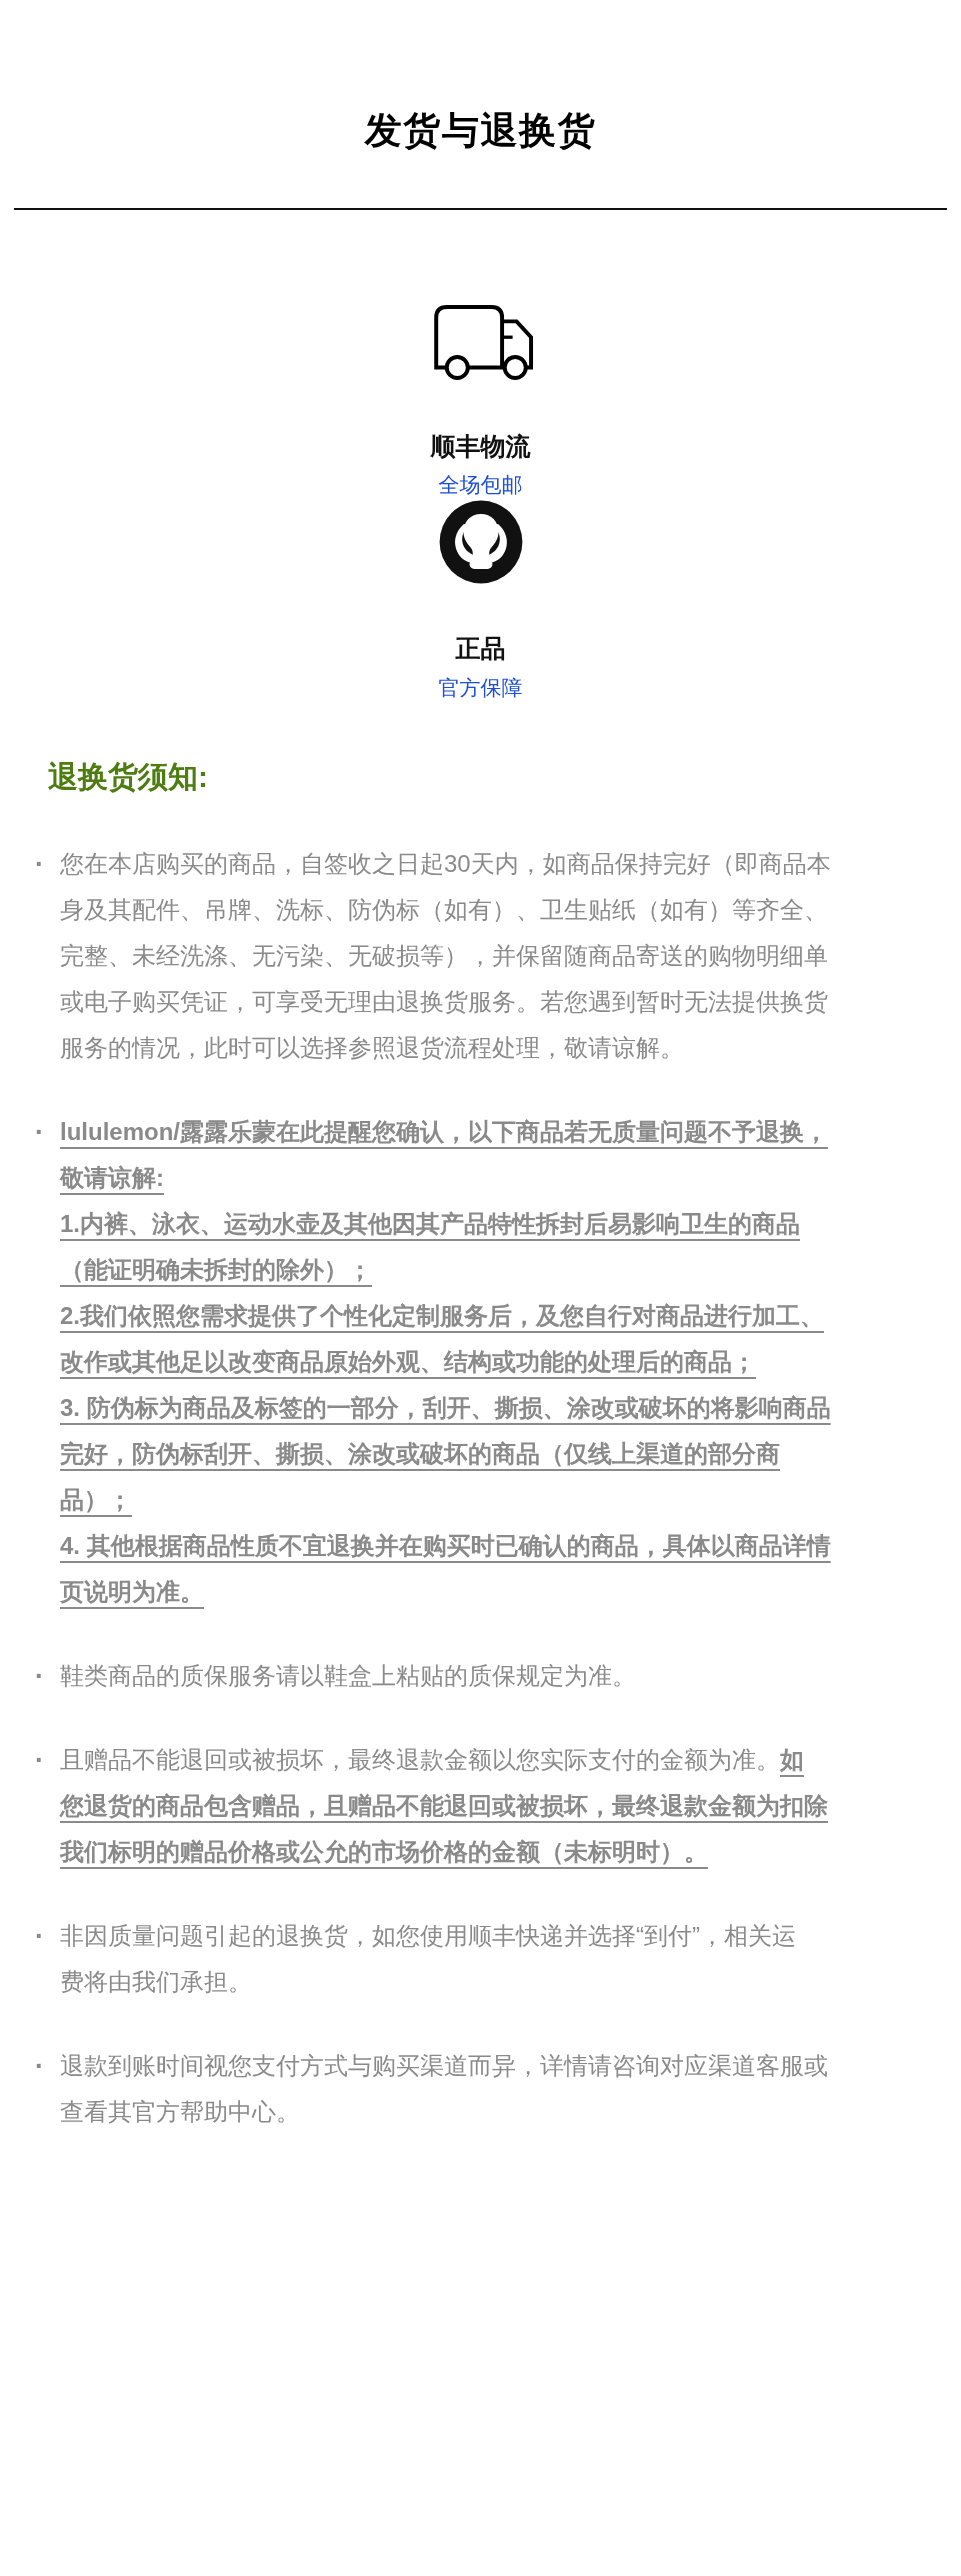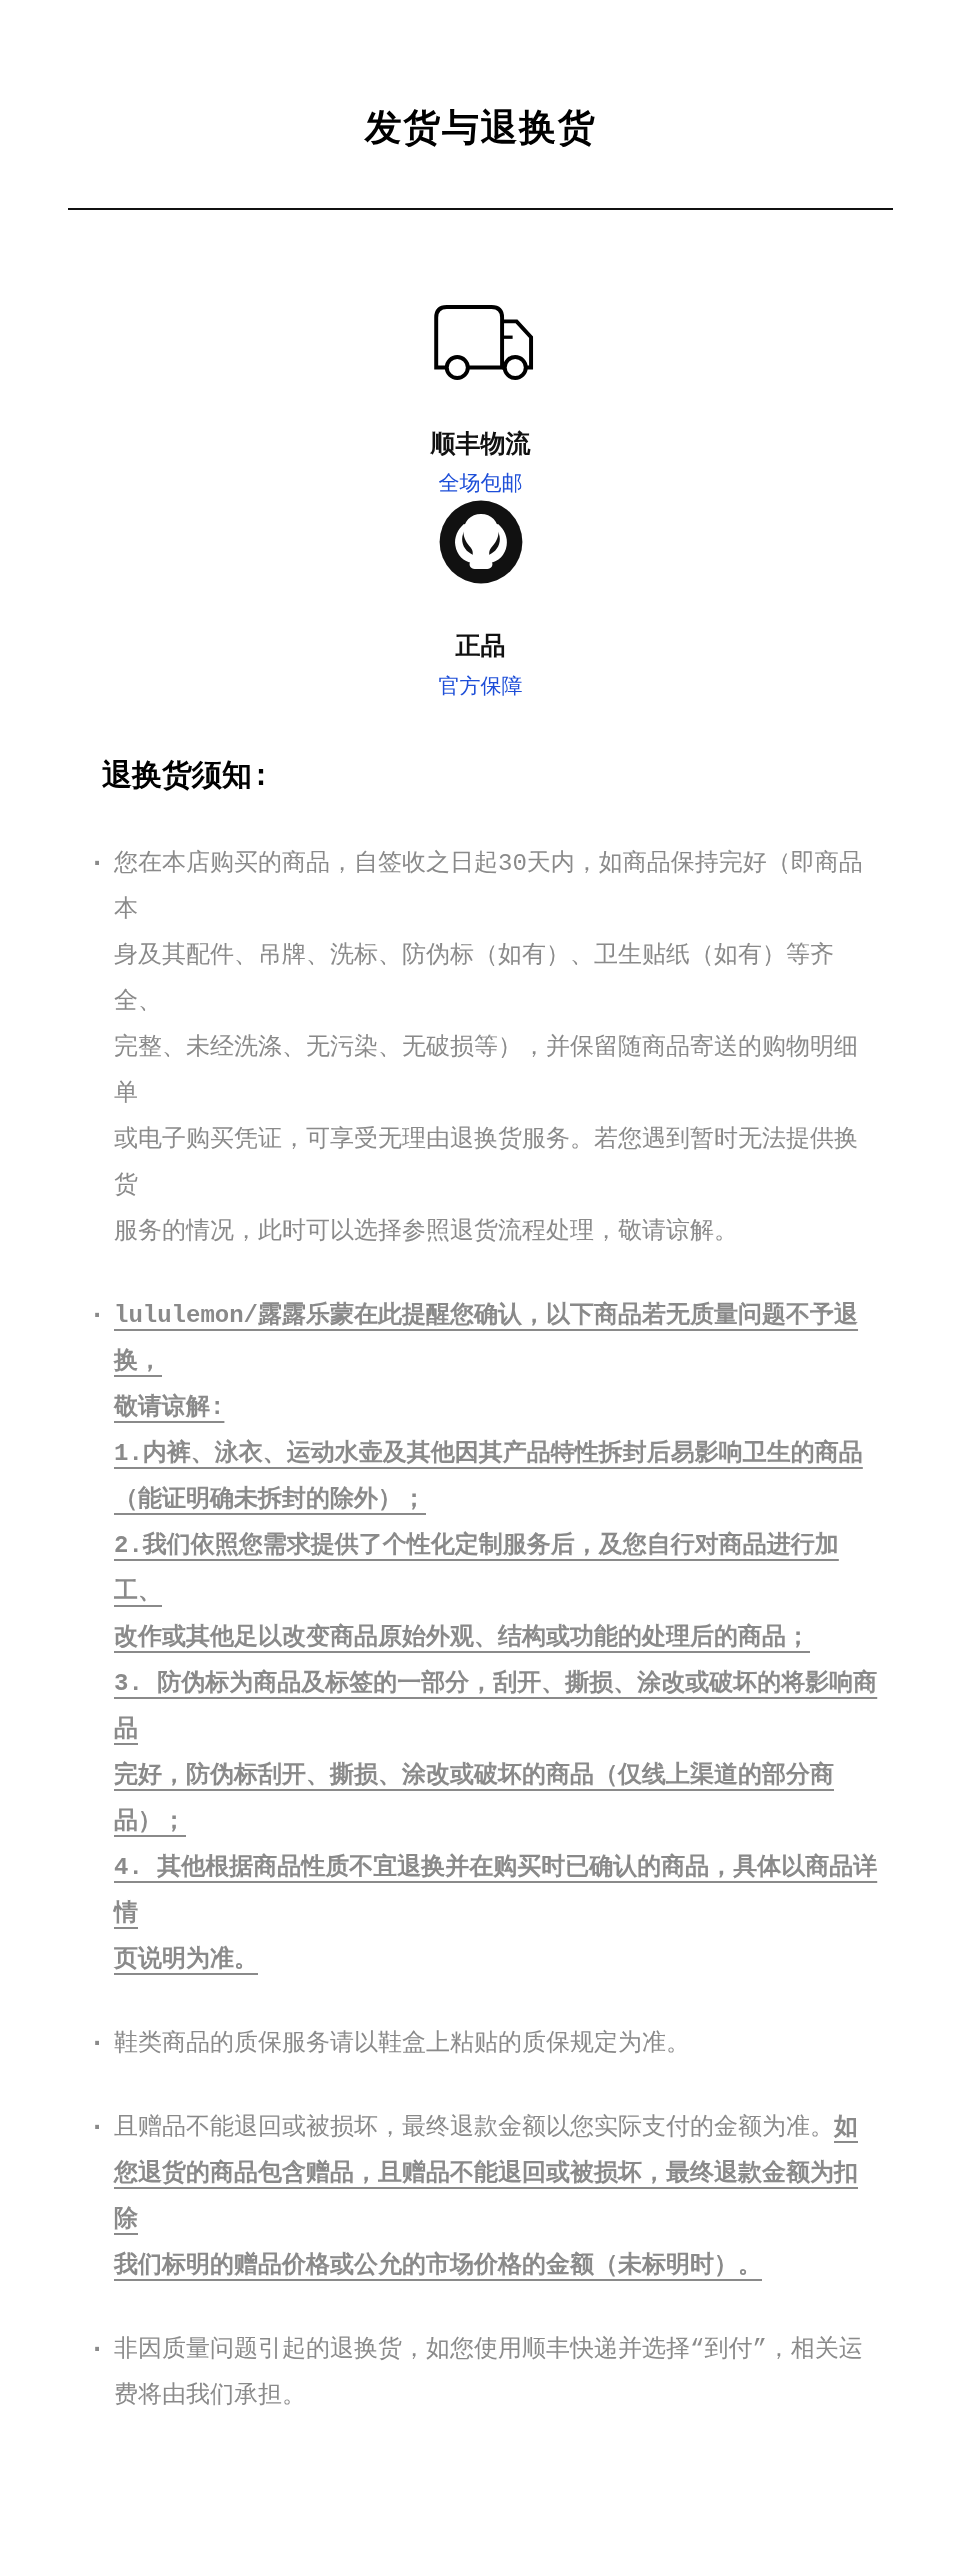--- a/index.html
+++ b/index.html
@@ -1,21 +1,21 @@
 <!DOCTYPE html>
 <html style="font-size:13px"><head>
 <meta charset="utf-8">
 <style>
   html,body{margin:0;padding:0;background:#ffffff;}
   body{
     width:961px;height:2576px;overflow:hidden;
     font-family:"Liberation Sans","DejaVu Sans",sans-serif;
     -webkit-font-smoothing:antialiased;
   }
-  .page{width:961px;height:2576px;box-sizing:border-box;padding:0 81px;font-family:Liberation Mono, monospace;}
+  .page{width:961px;height:2576px;box-sizing:border-box;padding:0 27px;}
 
   
   .page-title{
     margin:0;padding-top:112px;text-align:center;
     font-size:37px;line-height:1;font-weight:700;color:#000;
     letter-spacing:1.6px;
   }
   .divider{margin:59px -13px 0 -13px;border-top:2.4px solid #111;height:0;}
 
   
@@ -32,21 +32,21 @@
     font-size:24px;line-height:60px;color:#8a8a8a;white-space:pre-line;
   }
   ul.delivery li::before{
     content:"\00B7";position:absolute;left:8px;top:0;
     font-size:27px;line-height:60px;color:#8a8a8a;font-weight:700;
   }
 
   
   .notice-heading{
     margin:59px 0 0 21px;font-size:30px;line-height:1.2;
-    font-weight:700;color:#000000;
+    font-weight:700;color:#4d7c0f;
   }
   ul.notice{list-style:none;margin:46px 0 0 0;padding:0;}
   ul.notice li{
     position:relative;padding-left:33px;margin-bottom:38px;
     font-size:24px;line-height:46px;color:#8a8a8a;white-space:pre-line;
   }
   ul.notice li::before{
     content:"\00B7";position:absolute;left:8px;top:0;
     font-size:27px;line-height:46px;color:#8a8a8a;font-weight:700;
   }
@@ -120,16 +120,18 @@
 完好，防伪标刮开、撕损、涂改或破坏的商品（仅线上渠道的部分商
 品）；
 4. 其他根据商品性质不宜退换并在购买时已确认的商品，具体以商品详情
 页说明为准。</span></li>
     <li><span>鞋类商品的质保服务请以鞋盒上粘贴的质保规定为准。</span></li>
     <li><span>且赠品不能退回或被损坏，最终退款金额以您实际支付的金额为准。</span><span class="em">如
 您退货的商品包含赠品，且赠品不能退回或被损坏，最终退款金额为扣除
 我们标明的赠品价格或公允的市场价格的金额（未标明时）。</span></li>
     <li><span>非因质量问题引起的退换货，如您使用顺丰快递并选择“到付”，相关运
 费将由我们承担。</span></li>
+    <li><span>退款到账时间视您支付方式与购买渠道而异，详情请咨询对应渠道客服或
+查看其官方帮助中心。</span></li>
   </ul>
 
 </div>
 
 
 </body></html>

